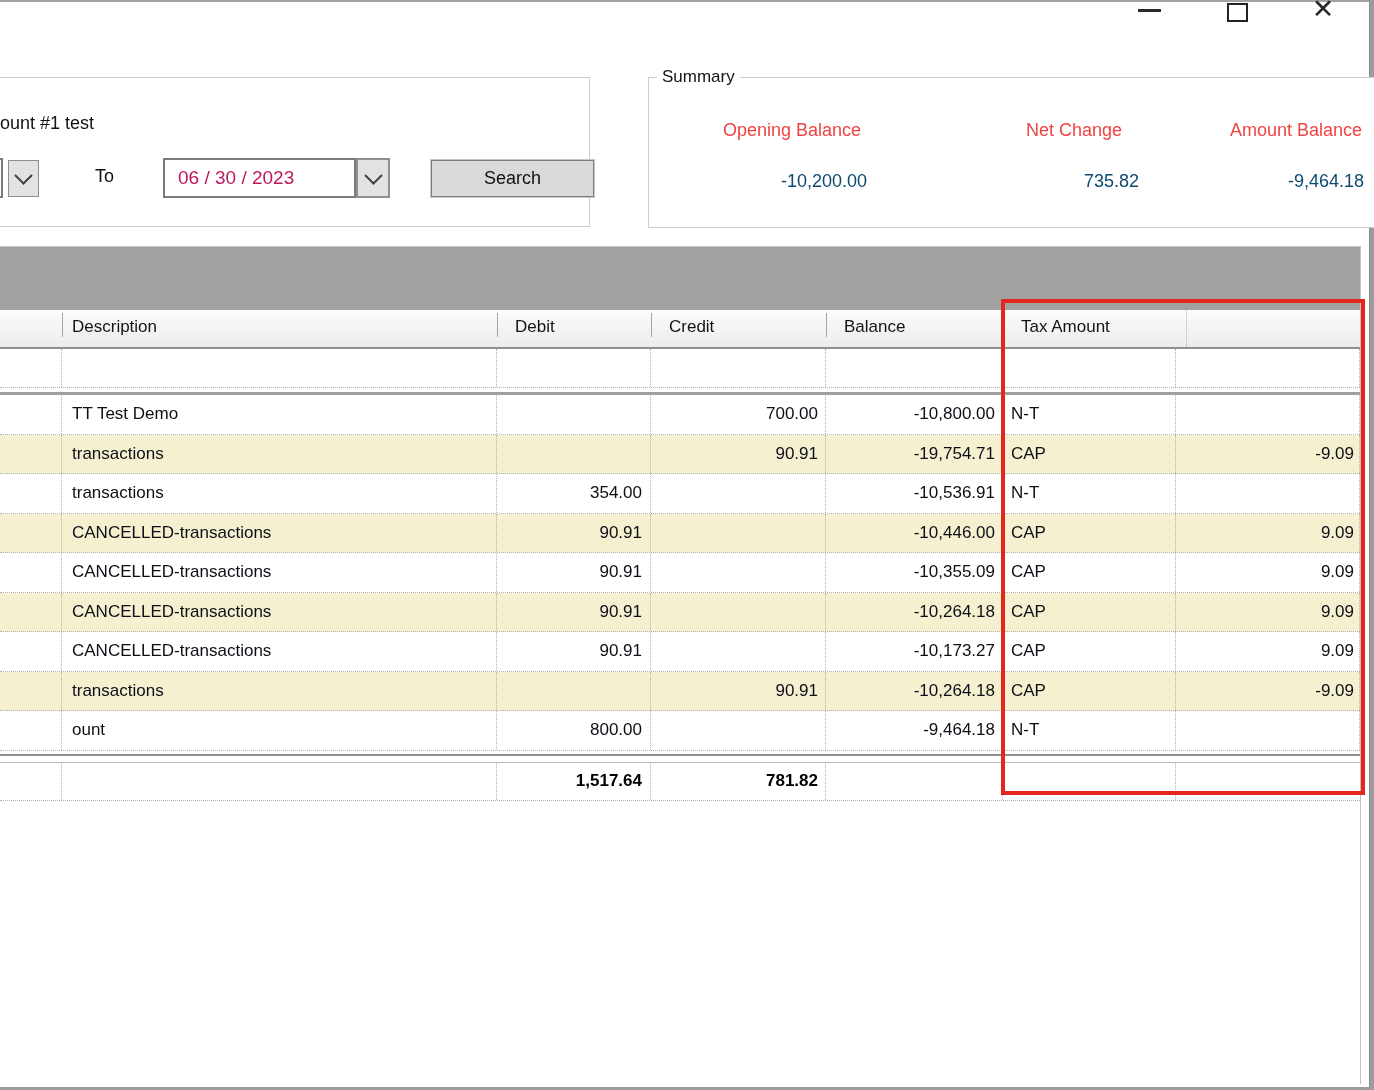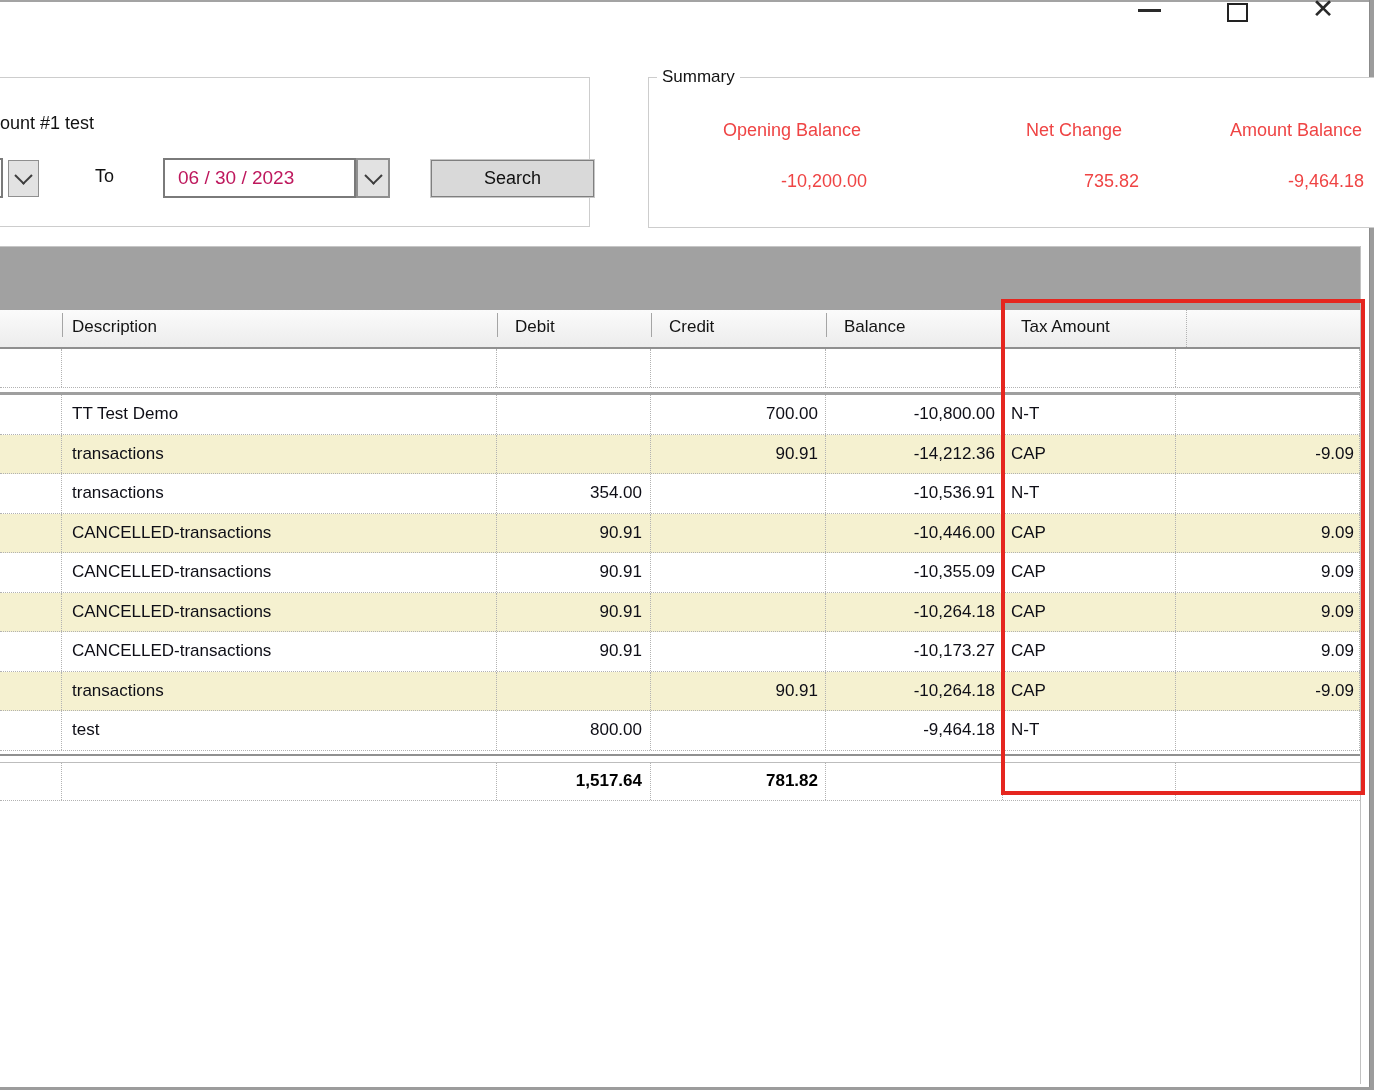--- a/index.html
+++ b/index.html
@@ -26,21 +26,21 @@
   .combo-fragment-field{position:absolute;left:-40px;top:158px;width:43px;height:40px;background:#fff;border:2px solid #7a7a7a;box-sizing:border-box;}
   .combo-btn{position:absolute;background:#e2e2e2;border:1px solid #8f8f8f;box-sizing:border-box;display:flex;align-items:center;justify-content:center;cursor:default;}
   .combo-btn-left{left:8px;top:160px;width:31px;height:37px;}
   .chev{width:11px;height:11px;border-right:2px solid #3d3d3d;border-bottom:2px solid #3d3d3d;transform:rotate(45deg) translate(-2px,-2px);}
   .to-label{position:absolute;left:95px;top:166px;font-size:18px;color:#121212;}
   .date-field{position:absolute;left:163px;top:158px;width:193px;height:40px;box-sizing:border-box;background:#fff;border:2px solid #7a7a7a;font-size:19px;line-height:36px;padding-left:13px;color:#be185d;}
   .combo-btn-date{left:356px;top:158px;width:34px;height:40px;border:2px solid #8f8f8f;}
   .search-btn{position:absolute;left:431px;top:160px;width:163px;height:37px;box-sizing:border-box;background:#d9d9d9;border:1px solid #7f7f7f;outline:1px solid #c7c7c7;font-size:18px;color:#111;display:flex;align-items:center;justify-content:center;cursor:default;}
   
   .sum-label{position:absolute;top:42px;width:190px;text-align:center;font-size:18px;color:#ef4444;}
-  .sum-value{position:absolute;top:93px;width:200px;text-align:right;font-size:18px;color:#ef4444;}
+  .sum-value{position:absolute;top:93px;width:200px;text-align:right;font-size:18px;color:#0c4a6e;}
   .sum-l1{left:48px;} .sum-v1{left:18px;}
   .sum-l2{left:330px;} .sum-v2{left:290px;}
   .sum-l3{left:552px;} .sum-v3{left:515px;}
   
   .gray-bar{position:absolute;left:0;top:246px;width:1360px;height:64px;background:#a1a1a1;border-top:1px solid #c6c6c6;}
   
   .grid{position:absolute;left:0;top:310px;width:1360px;}
   .grid-header{display:flex;height:37px;background:linear-gradient(#fbfbfb,#ececec);border-bottom:2px solid #8f8f8f;}
   .hcell{box-sizing:border-box;position:relative;font-size:17px;color:#141414;padding:7px 0 0 18px;white-space:nowrap;overflow:hidden;}
   .hcell + .hcell::before{content:"";position:absolute;left:0;top:3px;width:1px;height:24px;background:#a5a5a5;}
@@ -135,21 +135,21 @@
       <div class="cell c-credit">700.00</div>
       <div class="cell c-balance">-10,800.00</div>
       <div class="cell c-taxcode">N-T</div>
       <div class="cell c-taxamt"></div>
     </div>
         <div class="row alt">
       <div class="cell c0"></div>
       <div class="cell c-desc">transactions</div>
       <div class="cell c-debit"></div>
       <div class="cell c-credit">90.91</div>
-      <div class="cell c-balance">-14,212.36</div>
+      <div class="cell c-balance">-19,754.71</div>
       <div class="cell c-taxcode">CAP</div>
       <div class="cell c-taxamt">-9.09</div>
     </div>
         <div class="row">
       <div class="cell c0"></div>
       <div class="cell c-desc">transactions</div>
       <div class="cell c-debit">354.00</div>
       <div class="cell c-credit"></div>
       <div class="cell c-balance">-10,536.91</div>
       <div class="cell c-taxcode">N-T</div>
@@ -195,21 +195,21 @@
       <div class="cell c0"></div>
       <div class="cell c-desc">transactions</div>
       <div class="cell c-debit"></div>
       <div class="cell c-credit">90.91</div>
       <div class="cell c-balance">-10,264.18</div>
       <div class="cell c-taxcode">CAP</div>
       <div class="cell c-taxamt">-9.09</div>
     </div>
         <div class="row">
       <div class="cell c0"></div>
-      <div class="cell c-desc">test</div>
+      <div class="cell c-desc">ount</div>
       <div class="cell c-debit">800.00</div>
       <div class="cell c-credit"></div>
       <div class="cell c-balance">-9,464.18</div>
       <div class="cell c-taxcode">N-T</div>
       <div class="cell c-taxamt"></div>
     </div>
       </div>
 
     <div class="total-sep"></div>
 

